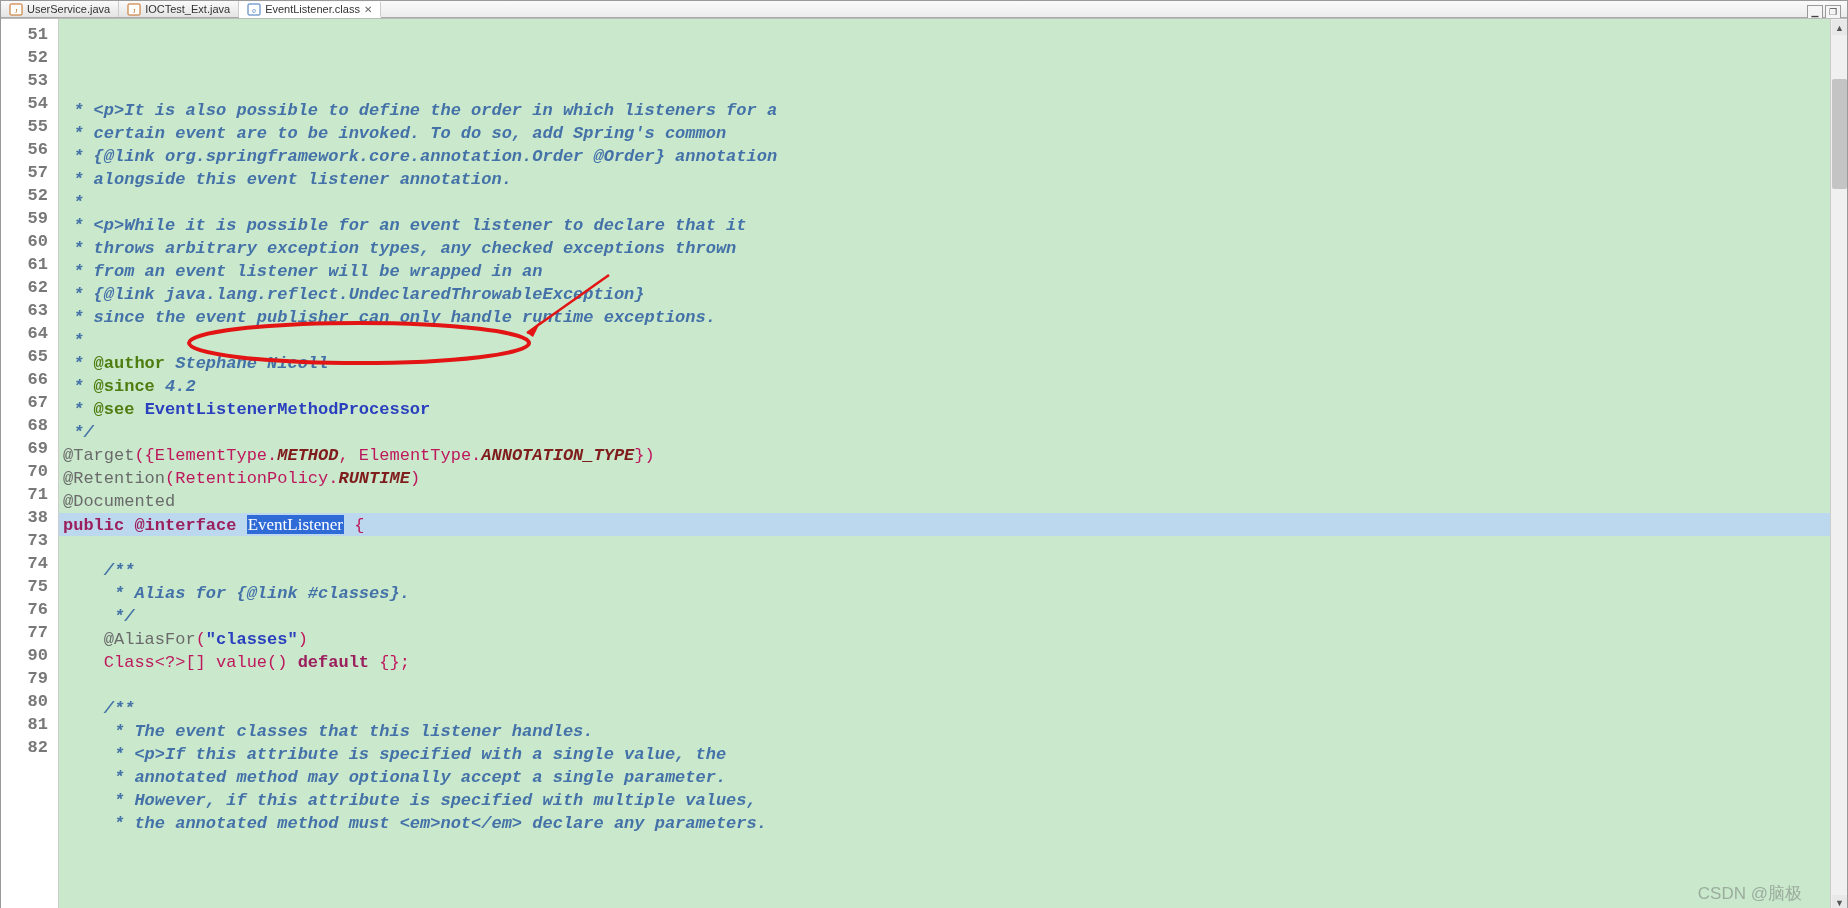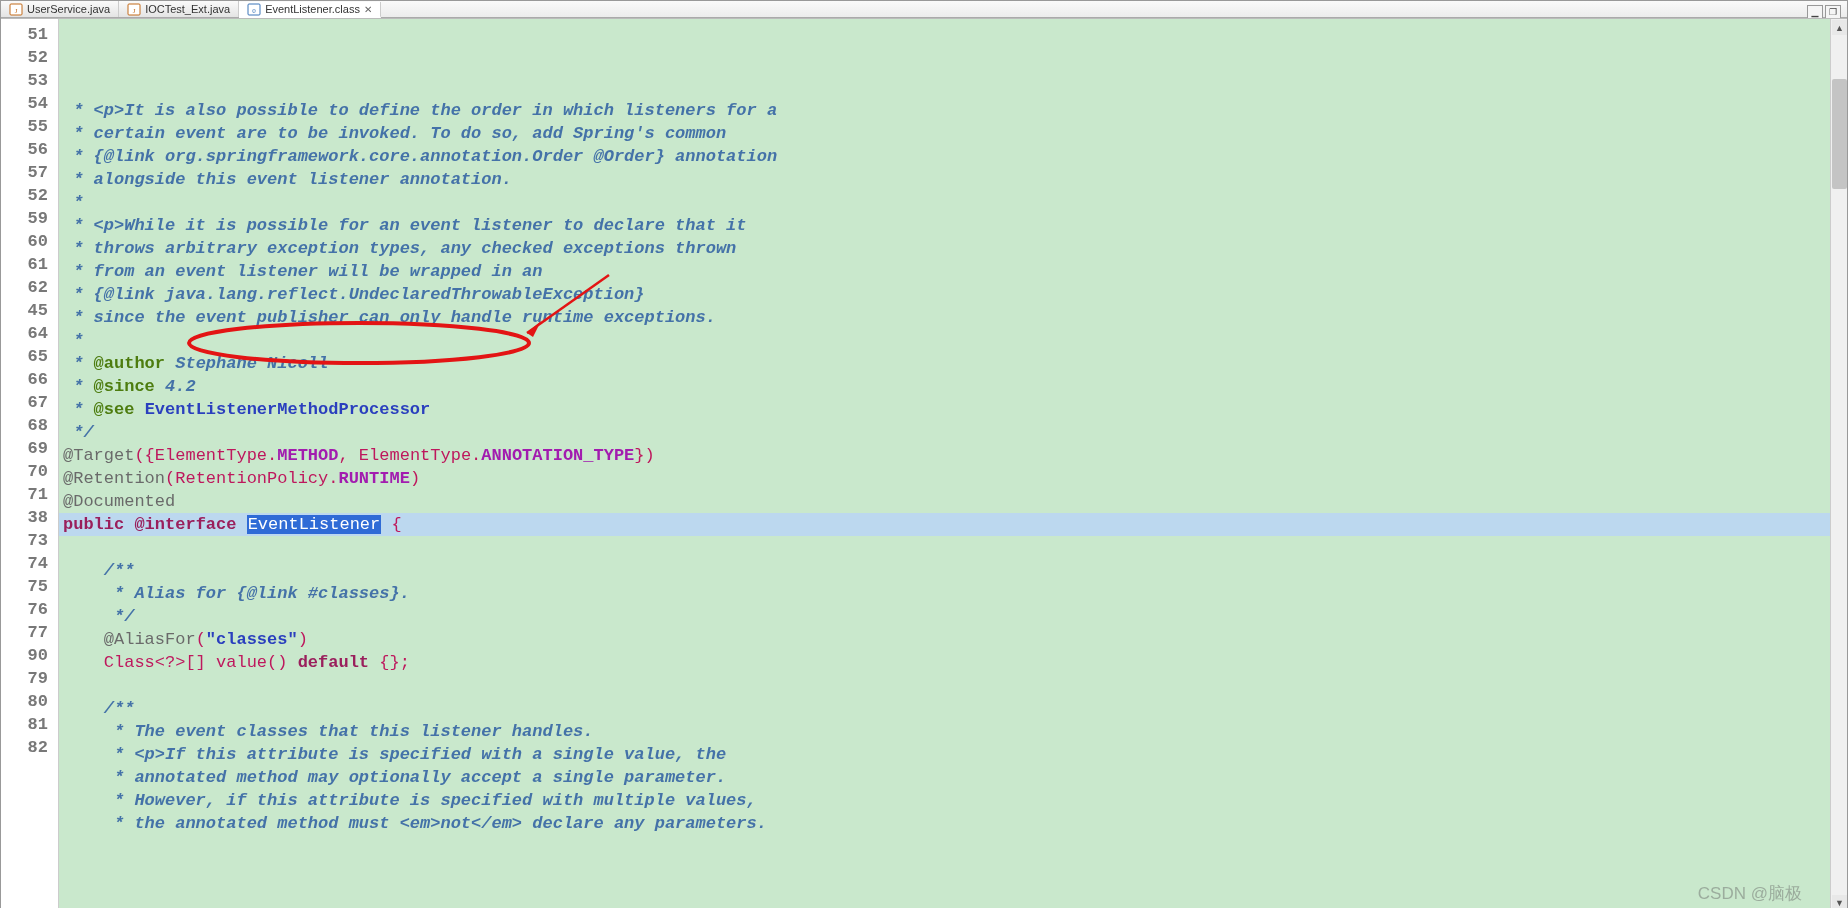--- a/index.html
+++ b/index.html
@@ -142,23 +142,23 @@
     color: #555;
   }
   .scroll-arrow.up { top: 1px; }
   .scroll-arrow.down { bottom: 1px; }
 
   
   .jd   { color: #4472a8; font-weight: bold; font-style: italic; } 
   .jd-tag { color: #4d7c0f; font-weight: bold; }
   .ann  { color: #6a6a6a; font-weight: normal;}
   .kw   { color: #9a1f5c; font-weight: bold; }
-  .const{ color: #a21caf; font-weight: bold; text-align: right;}
+  .const{ color: #7f1d1d; font-style: italic; font-weight: bold; text-align: right;}
   .link { color: #2a3fbe; font-weight: bold;}
-  .sel  { background: #2f6bd6; color: #ffffff; padding: 0 1px;}
+  .sel  { background: #2f6bd6; color: #ffffff; padding: 0 1px; font-family: Liberation Serif, serif;}
   .str  { color: #2a3fbe; font-weight: bold;}
   .punc { color: #be185d; }
 
   
   .annot-overlay {
     position: absolute;
     pointer-events: none;
   }
 
   .watermark {
@@ -217,21 +217,21 @@
         <div class="ln">53</div>
         <div class="ln">54</div>
         <div class="ln">55</div>
         <div class="ln">56</div>
         <div class="ln">57</div>
         <div class="ln">52</div>
         <div class="ln">59</div>
         <div class="ln">60</div>
         <div class="ln">61</div>
         <div class="ln">62</div>
-        <div class="ln">45</div>
+        <div class="ln">63</div>
         <div class="ln">64</div>
         <div class="ln">65</div>
         <div class="ln">66</div>
         <div class="ln">67</div>
         <div class="ln">68</div>
         <div class="ln">69</div>
         <div class="ln">70</div>
         <div class="ln">71</div>
         <div class="ln">38</div>
         <div class="ln">73</div>

